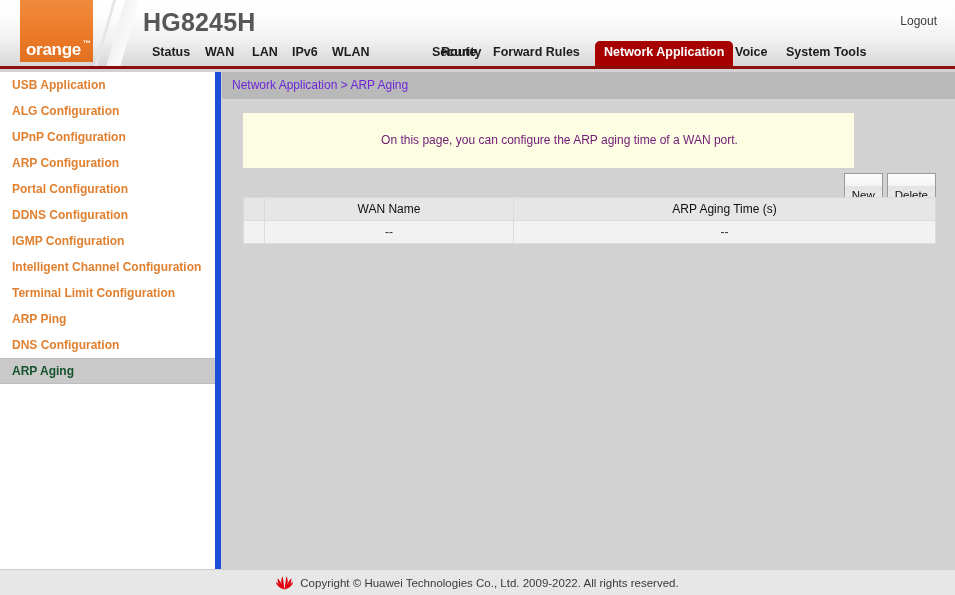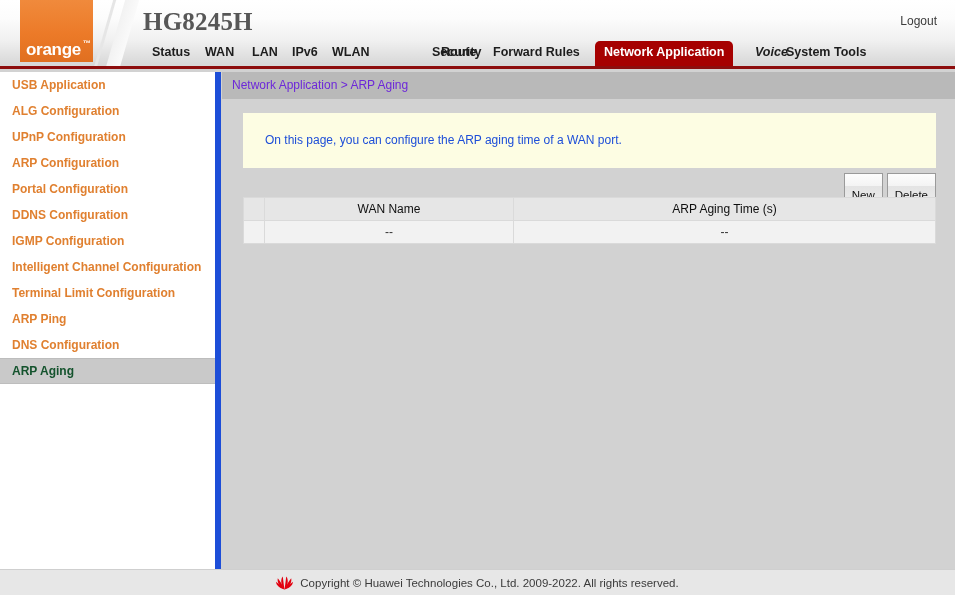--- a/index.html
+++ b/index.html
@@ -40,21 +40,20 @@
   .slash2 {
     position: absolute; left: 116px; top: -4px;
     width: 14px; height: 72px;
     background: linear-gradient(to right, #f2f2f2, #fafafa);
     transform: skewX(-16deg);
   }
   .device-title {
     position: absolute; left: 143px; top: 8px;
     font-size: 25px; font-weight: bold; color: #575757;
     letter-spacing: 0.2px;
-    font-family: Liberation Serif, serif;
   }
   .logout {
     position: absolute; right: 18px; top: 14px;
     font-size: 12px; color: #3b3b3b; cursor: pointer;
   }
 
   .navbar {
     position: absolute; left: 0; bottom: 0; width: 955px; height: 25px;
   }
   .nav-item {
@@ -99,24 +98,24 @@
     background: #d2d2d2;
   }
   .breadcrumb {
     position: absolute; left: 0; top: 0; width: 733px; height: 27px;
     background: #b9b9b9;
     font-size: 12px; color: #6d28d9;
     line-height: 27px; padding-left: 10px;
   }
   .info-box {
     position: absolute; left: 21px; top: 41px;
-    width: 693px; height: 55px;
+    width: 611px; height: 55px;
     background: #fdfde3;
-    font-size: 12px; color: #1d4ed8;
-    line-height: 55px; padding-left: 22px;
+    font-size: 12px; color: #701a75;
+    line-height: 55px; padding-left: 22px; text-align: center;
   }
   .btn-row {
     position: absolute; right: 19px; top: 101px;
     display: flex; gap: 4px;
   }
   .btn {
     min-width: 37px; height: 20px;
     background: linear-gradient(to bottom, #fdfdfd 0%, #f4f4f4 48%, #e4e4e4 52%, #e9e9e9 100%);
     border: 1px solid #9a9a9a;
     font-size: 11.5px; color: #101010;
@@ -173,21 +172,21 @@
     <div class="navbar">
         <div class="nav-item" style="left: 146px;">Status</div>
         <div class="nav-item" style="left: 199px;">WAN</div>
         <div class="nav-item" style="left: 246px;">LAN</div>
         <div class="nav-item" style="left: 286px;">IPv6</div>
         <div class="nav-item" style="left: 326px;">WLAN</div>
         <div class="nav-item" style="left: 378px; margin-left: 48px;">Security</div>
         <div class="nav-item" style="left: 435px;">Route</div>
         <div class="nav-item" style="left: 487px;">Forward Rules</div>
         <div class="nav-item active" style="left: 595px;">Network Application</div>
-        <div class="nav-item" style="left: 749px; font-style: italic;">Voice</div>
+        <div class="nav-item" style="left: 729px;">Voice</div>
         <div class="nav-item" style="left: 780px;">System Tools</div>
       </div>
   </div>
 
   <div class="sidebar">
       <div class="side-item">USB Application</div>
       <div class="side-item">ALG Configuration</div>
       <div class="side-item">UPnP Configuration</div>
       <div class="side-item">ARP Configuration</div>
       <div class="side-item">Portal Configuration</div>

